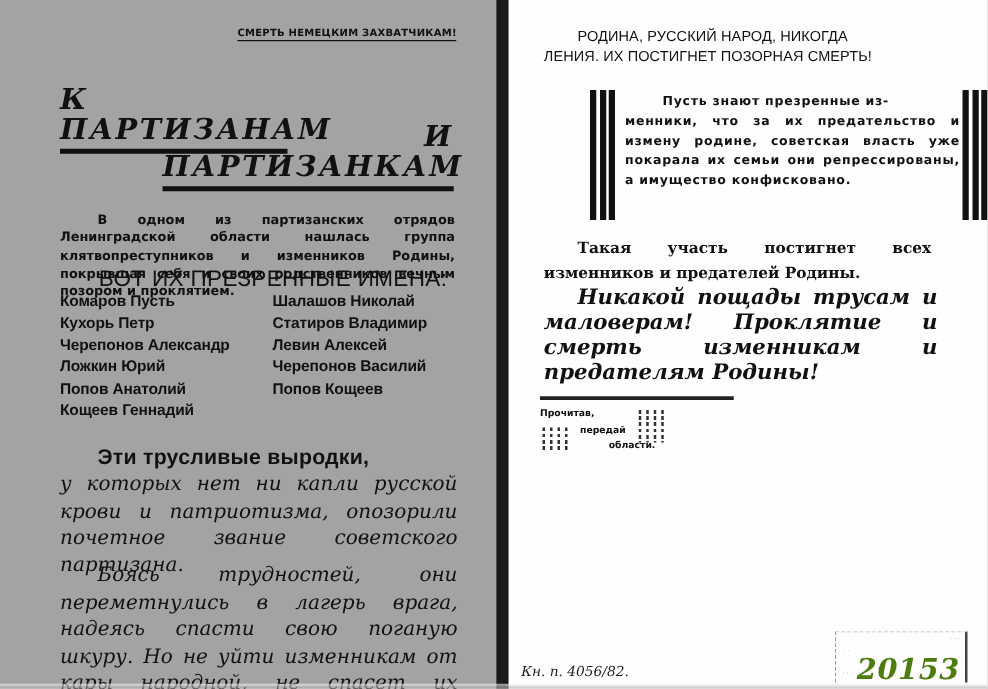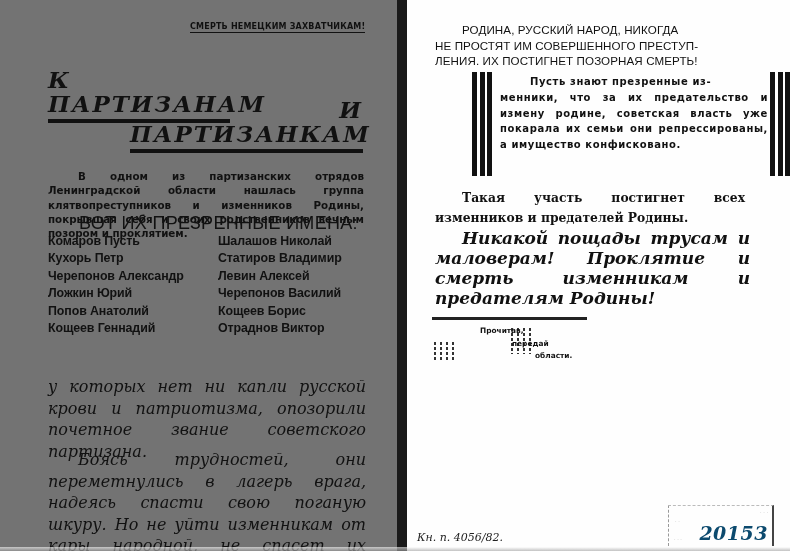--- a/index.html
+++ b/index.html
@@ -1,18 +1,18 @@
 <!DOCTYPE html>
 <html><head>
 <meta charset="utf-8">
 <style>
   html, body { margin:0; padding:0; }
   body { width:790px; height:551px; background:#ffffff; overflow:hidden; position:relative; color:#111; }
   .sheet { position:absolute; inset:0; background:#fdfdfc; }
-  .page-left { position:absolute; left:0; top:0; width:397px; height:551px; background:#737373; }
+  .page-left { position:absolute; left:0; top:0; width:397px; height:551px; background:#a3a3a3; }
   .page-right { position:absolute; left:407px; top:0; width:383px; height:551px; background:#fefefe; }
   .divider { position:absolute; left:397px; top:0; width:10px; height:551px; background:#1a1a1a; }
   .bottom-edge { position:absolute; left:0; bottom:0; width:790px; height:4px; background:linear-gradient(#fff,#9a9a9a); opacity:.6; }
 
   .slogan-top { position:absolute; left:190px; top:22px; font-family:"DejaVu Sans", sans-serif; font-weight:bold; font-size:8px; letter-spacing:.2px; border-bottom:1.5px solid #111; padding-bottom:1px; }
   .headline { position:absolute; font-family:"DejaVu Serif", serif; font-weight:bold; font-style:italic; font-size:23px; letter-spacing:2px; line-height:24px; }
   .headline .rule { display:block; height:4px; background:#111; margin-top:3px; }
   .h1 { left:48px; top:68px; width:182px; }
   .h2 { left:130px; top:98px; width:233px;text-align:right; }
 
@@ -31,37 +31,37 @@
   .bars { position:absolute; top:0; height:104px; width:20px; display:flex; justify-content:space-between; }
   .bars i { display:block; width:5px; height:100%; background:#111; }
   .bars.left { left:0; }
   .bars.right { left:298px; }
   .boxed-text { position:absolute; left:28px; top:2px; width:268px; font-family:"DejaVu Sans", sans-serif; font-weight:bold; font-size:10px; line-height:15.8px; text-align:justify; letter-spacing:.6px; }
   .boxed-text .first { padding-left:30px; }
   .fate { position:absolute; left:435px; top:188px; width:310px; font-family:"DejaVu Serif", serif; font-weight:bold; font-size:12.3px; line-height:20px; text-indent:27px; text-align:justify; }
   .curse { position:absolute; left:435px; top:228px; width:315px; font-family:"DejaVu Serif", serif; font-weight:bold; font-style:italic; font-size:17px; line-height:20px; text-indent:27px; text-align:justify; }
 
   .pass-rule { position:absolute; left:432px; top:317px; width:155px; height:3px; background:#222; }
-  .pass-on { position:absolute; left:432px; top:326px; width:120px; height:40px; font-family:"DejaVu Sans", sans-serif; font-weight:bold; font-size:7.4px;margin-left:48px; }
+  .pass-on { position:absolute; left:432px; top:326px; width:120px; height:40px; font-family:"DejaVu Sans", sans-serif; font-weight:bold; font-size:7.4px; }
   .pass-on .p1 { position:absolute; left:0; top:0; }
   .pass-on .p2 { position:absolute; left:32px; top:13px; }
   .pass-on .p3 { position:absolute; left:55px; top:25px; }
   .ticks { position:absolute; display:flex; gap:4px; }
   .ticks i { display:block; width:2px; background:repeating-linear-gradient(#333 0 3px, transparent 3px 5px); }
   .ticks.a { left:434px; top:342px; height:18px; }
   .ticks.a i { height:18px; }
   .ticks.b { left:511px; top:328px; }
   .ticks.b i { height:26px; }
 
   .archive-ref { position:absolute; left:417px; top:531px; font-family:"DejaVu Serif", serif; font-style:italic; font-size:11px; color:#222; }
   .stamp { position:absolute; left:668px; top:505px; width:103px; height:40px; border-left:1px dashed #999; border-top:1px dashed #bbb; border-right:2px solid #444; font-family:"DejaVu Sans", sans-serif; font-size:5px; color:#aaa; }
   .stamp .s1 { position:absolute; right:4px; top:3px; }
   .stamp .s2 { position:absolute; left:6px; top:12px; }
   .stamp .s3 { position:absolute; left:5px; top:30px; }
-  .stamp .num { position:absolute; right:4px; top:16px; font-family:"DejaVu Serif", serif; font-style:italic; font-weight:bold; font-size:19px; color:#0c4a6e; letter-spacing:.5px; }
+  .stamp .num { position:absolute; right:4px; top:16px; font-family:"DejaVu Serif", serif; font-style:italic; font-weight:bold; font-size:23px; color:#4d7c0f; letter-spacing:.5px; }
 </style>
 </head>
 <body>
 
 <div class="sheet">
   <div class="page-left">
     <div class="slogan-top">СМЕРТЬ НЕМЕЦКИМ ЗАХВАТЧИКАМ!</div>
 
     <div class="headline h1">
       <span>К ПАРТИЗАНАМ</span>
@@ -78,36 +78,35 @@
     <div class="names">
       <span>Комаров Пусть</span>
       <span>Шалашов Николай</span>
       <span>Кухорь Петр</span>
       <span>Статиров Владимир</span>
       <span>Черепонов Александр</span>
       <span>Левин Алексей</span>
       <span>Ложкин Юрий</span>
       <span>Черепонов Василий</span>
       <span>Попов Анатолий</span>
-      <span>Кощеев Борис</span>
+      <span>Попов Кощеев</span>
       <span>Кощеев Геннадий</span>
-      <span>Отраднов Виктор</span>
     </div>
 
+    <div class="cowards">Эти трусливые выродки,</div>
     <div class="italic-block ib1">у которых нет ни капли русской крови и патриотизма, опозорили почетное звание советского партизана.</div>
     <div class="italic-block ib2">Боясь трудностей, они переметнулись в лагерь врага, надеясь спасти свою поганую шкуру. Но не уйти изменникам от кары народной, не спасет их людоед Гитлер.</div>
   </div>
 
   <div class="divider"></div>
 
   <div class="page-right"></div>
 
   <div class="r-top">
     <div class="l1">РОДИНА, РУССКИЙ НАРОД, НИКОГДА</div>
-    <div>НЕ ПРОСТЯТ ИМ СОВЕРШЕННОГО ПРЕСТУП-</div>
     <div>ЛЕНИЯ. ИХ ПОСТИГНЕТ ПОЗОРНАЯ СМЕРТЬ!</div>
   </div>
 
   <div class="boxed">
     <div class="bars left">
         <i></i>
         <i></i>
         <i></i>
       </div>
     <div class="boxed-text">

